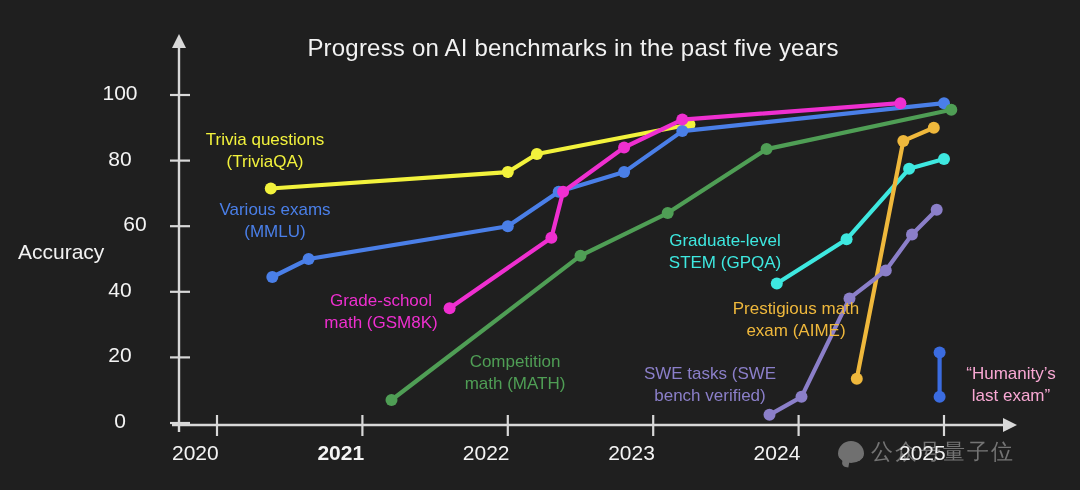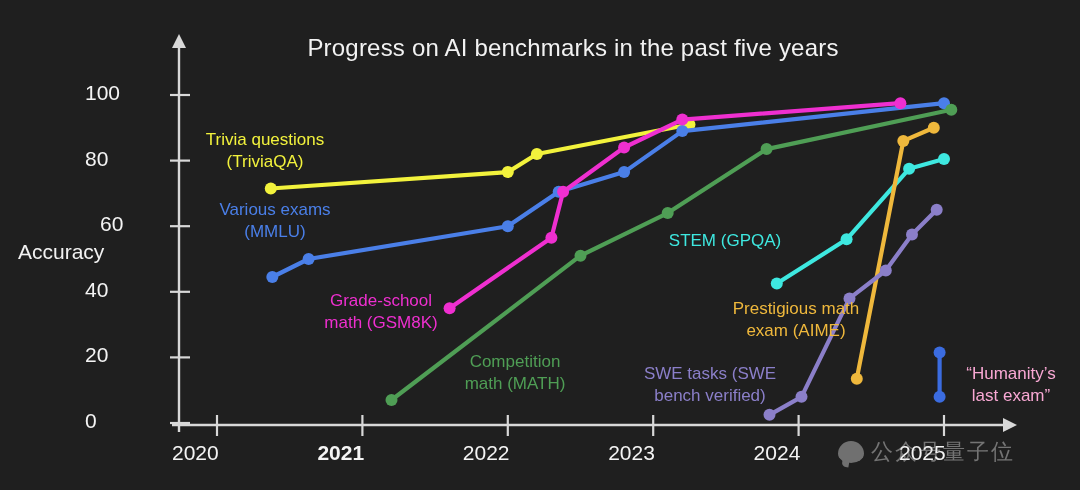--- a/index.html
+++ b/index.html
@@ -43,21 +43,21 @@
     color: #f2f2f2;
     font-size: 21px;
   }
   .tick-label {
     position: absolute;
     color: #f4f4f4;
     font-size: 21px;
     white-space: nowrap;
   }
   .ytick {
-    text-align: left;
+    text-align: center;
     width: 70px;
   }
   .xtick {
     text-align: left;
     width: 90px;
   }
   .series-label {
     position: absolute;
     font-size: 17px;
     line-height: 1.3;
@@ -220,20 +220,21 @@
       </div>
       <div class="series-label ta-center" style="left: 306px; top: 290px; width: 150px; color: rgb(239, 47, 208);">
         <div>Grade-school</div>
         <div>math (GSM8K)</div>
       </div>
       <div class="series-label ta-center" style="left: 440px; top: 351px; width: 150px; color: rgb(79, 158, 85);">
         <div>Competition</div>
         <div>math (MATH)</div>
       </div>
       <div class="series-label ta-center" style="left: 650px; top: 230px; width: 150px; color: rgb(62, 232, 224);">
+        <div>Graduate-level</div>
         <div>STEM (GPQA)</div>
       </div>
       <div class="series-label ta-center" style="left: 716px; top: 298px; width: 160px; color: rgb(239, 184, 60);">
         <div>Prestigious math</div>
         <div>exam (AIME)</div>
       </div>
       <div class="series-label ta-center" style="left: 625px; top: 363px; width: 170px; color: rgb(139, 127, 201);">
         <div>SWE tasks (SWE</div>
         <div>bench verified)</div>
       </div>

